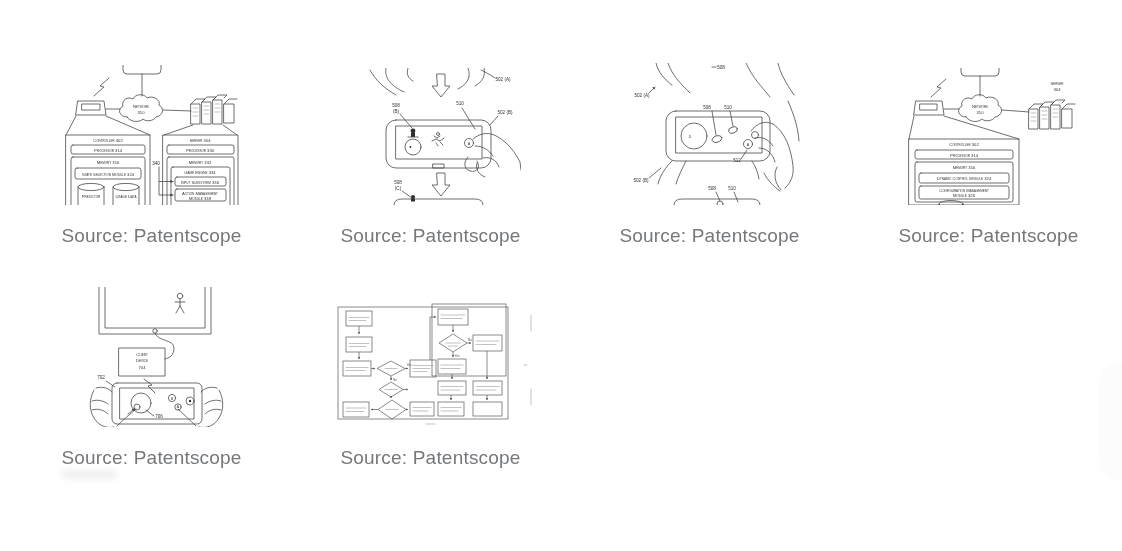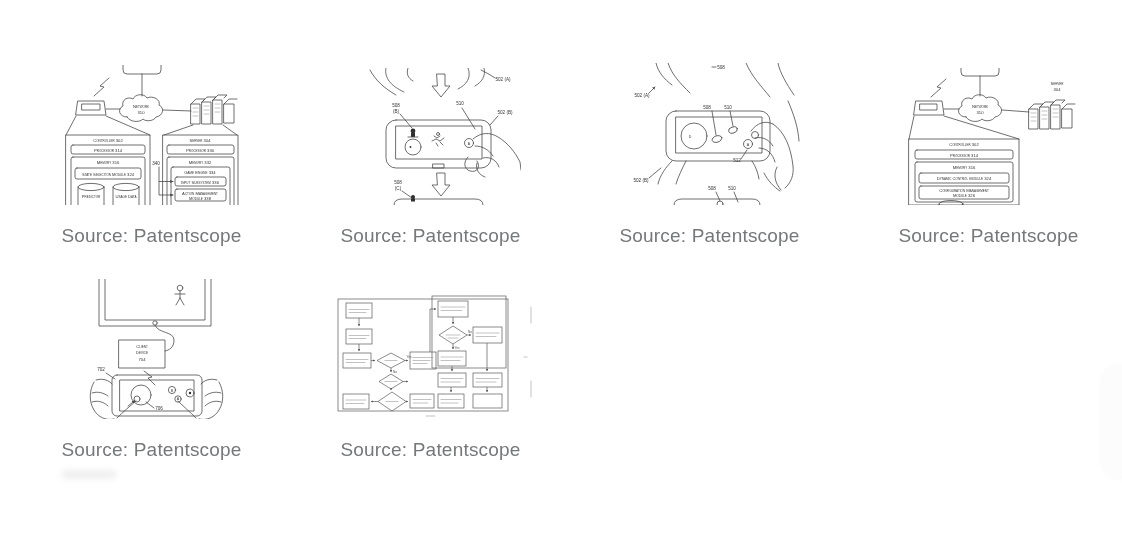--- a/index.html
+++ b/index.html
@@ -1,18 +1,18 @@
 <!DOCTYPE html>
 <html><head>
 <meta charset="utf-8">
 <style>
   html,body{margin:0;padding:0;}
   body{width:1122px;height:551px;background:#ffffff;overflow:hidden;position:relative;
        font-family:"Liberation Sans",sans-serif;}
-  .grid{display:grid;grid-template-columns:repeat(4,279px);row-gap:30px;padding:65px 0 0 12px;}
+  .grid{display:grid;grid-template-columns:repeat(4,279px);row-gap:38px;padding:65px 0 0 12px;}
   .card{display:flex;flex-direction:column;align-items:center;margin:0;}
   .fig{height:140px;display:flex;align-items:flex-end;justify-content:center;}
   .caption{margin-top:18px;font-size:19px;line-height:26px;color:#75787b;font-weight:400;
            letter-spacing:0.2px;white-space:nowrap;}
   svg{display:block;}
   .ln{fill:none;stroke:#4a4a4a;stroke-width:0.8;stroke-linejoin:round;stroke-linecap:round;}
   .fl{fill:#2f2f2f;stroke:none;}
   .pt{font:400 4.2px "Liberation Sans",sans-serif;font-variant:small-caps;fill:#333;text-anchor:middle;}
   .lb{font:400 4.6px "Liberation Sans",sans-serif;fill:#333;text-anchor:middle;}
   .bt{font:400 3.6px "Liberation Sans",sans-serif;fill:#333;text-anchor:middle;}

